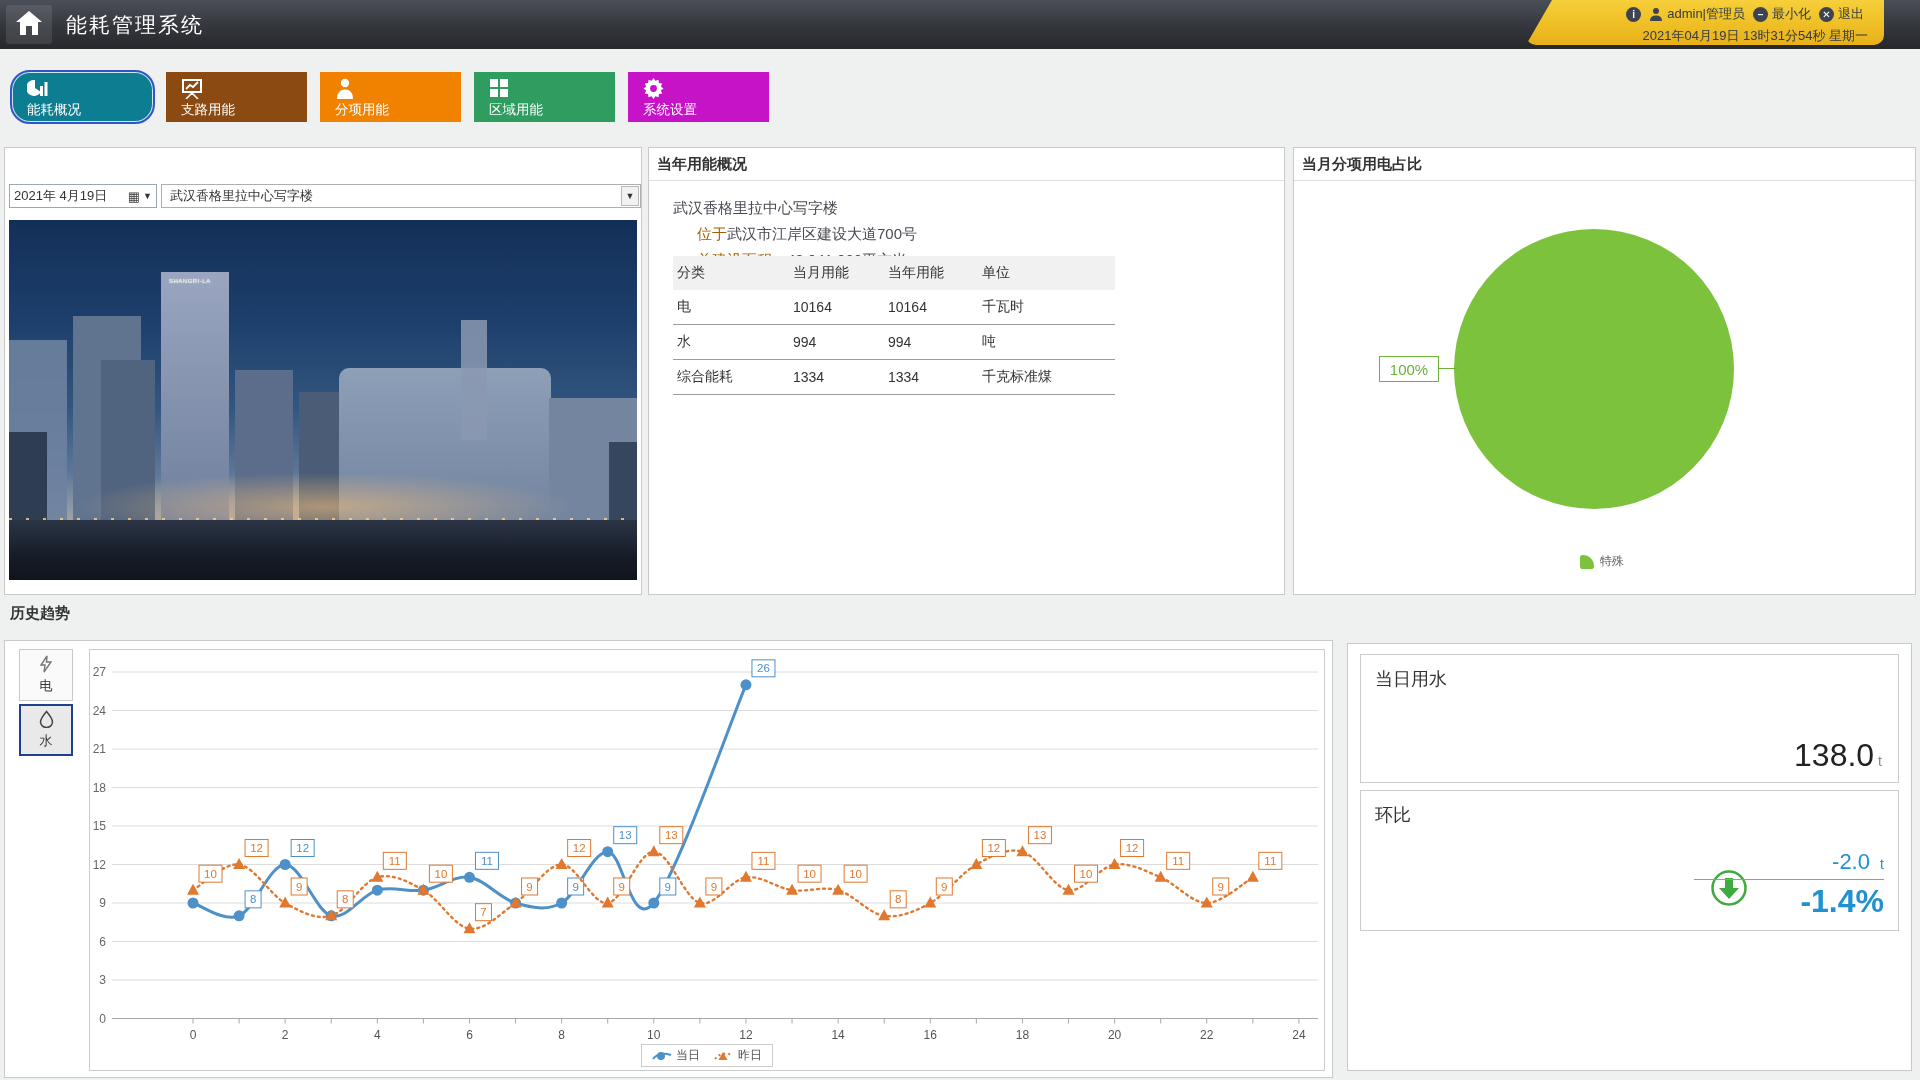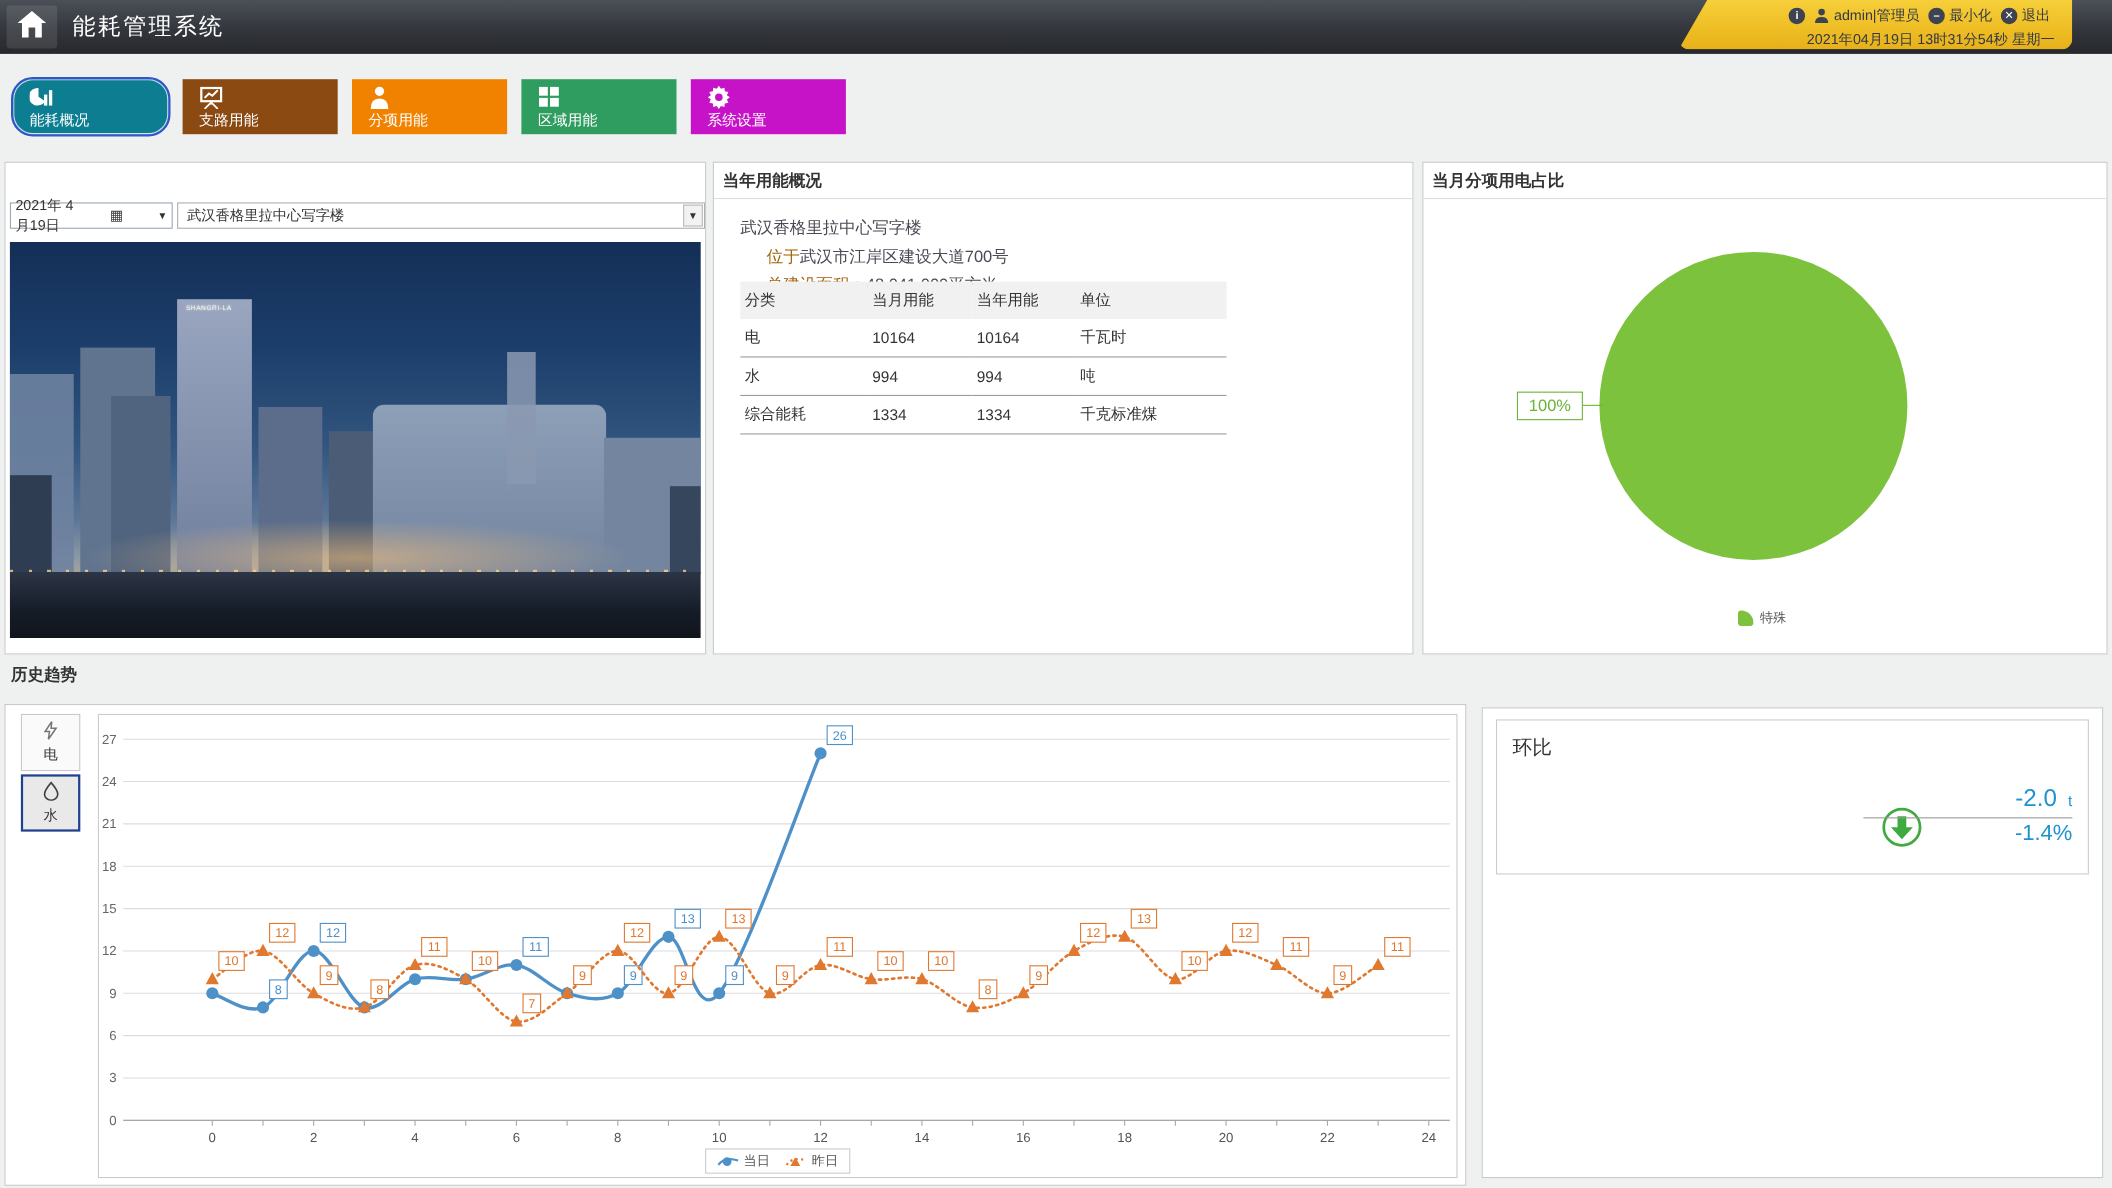--- a/index.html
+++ b/index.html
@@ -33,21 +33,21 @@
   .tab .lbl { font-size:13.5px; margin-top:2px; }
 
   
   .panel { position:absolute; background:#fff; border:1px solid #c9c9c9; }
   .panel-h { font-size:15px; font-weight:bold; color:#333; padding:7px 12px 6px 8px; border-bottom:1px solid #ddd; }
 
   
   #panelA { left:4px; top:147px; width:638px; height:448px; }
   .ctrl-row { position:absolute; left:4px; top:36px; height:24px; width:628px; }
   .date-input { position:absolute; left:0; top:0; width:148px; height:24px; background:#fff;
-    border:1px solid #9aa7b4; font-size:13px; display:flex; align-items:center; padding:0 4px; cursor:pointer;gap:28px; }
+    border:1px solid #9aa7b4; font-size:13px; display:flex; align-items:center; padding:0 4px; cursor:pointer; }
   .date-input .txt { flex:1; }
   .date-input .cal { font-size:13px; color:#444; }
   .caret { font-size:9px; color:#333; margin-left:3px; }
   .bld-select { position:absolute; left:152px; top:0; width:480px; height:24px; background:#fff;
     border:1px solid #aeaeae; font-size:13px; display:flex; align-items:center; padding:0 0 0 8px; cursor:pointer; }
   .bld-select .txt { flex:1; }
   .sel-btn { width:18px; height:20px; margin-right:1px; background:#f2f2f2; border:1px solid #b9b9b9;
     display:flex; align-items:center; justify-content:center; font-size:9px; color:#333; }
 
   
@@ -103,21 +103,21 @@
   #panelE { left:1347px; top:643px; width:565px; height:428px; padding:10px 12px; }
   .scard { position:relative; border:1px solid #ccc; background:#fff; margin-bottom:7px; }
   .scard.c1,.scard.c2 { height:129px; }
   .scard.c3 { height:141px; margin-bottom:17px; }
   .scard .t { position:absolute; left:14px; top:12px; font-size:18px; color:#333; }
   .scard .v { position:absolute; right:16px; bottom:8px; font-size:32px; color:#222; }
   .scard .u { font-size:14px; color:#888; margin-left:4px; }
   .ratio-right { position:absolute; right:14px; top:58px; width:190px; text-align:right; }
   .ratio-delta { font-size:22px; color:#2093cf; padding-bottom:4px; border-bottom:1px solid #999; }
   .ratio-delta .u { font-size:14px; color:#2093cf; }
-  .ratio-pct { font-size:20px; font-weight:normal; color:#2093cf; padding-top:3px; }
+  .ratio-pct { font-size:32px; font-weight:bold; color:#2093cf; padding-top:3px; }
   .down-ic { position:absolute; left:349px; top:78px; }
 </style>
 </head>
 <body>
 
 <div class="stage">
 
   <div class="topbar">
     <div class="home-btn">
       <span>
@@ -484,20 +484,26 @@
               <path d="M1 9 Q7 1 19 5" fill="none" stroke="#e0782f" stroke-width="2" stroke-dasharray="2 3"></path>
               <path d="M9 2 L13.5 10 L4.5 10 Z" fill="#e0782f"></path>
             </svg>
           <span>昨日</span>
         </span>
       </div>
     </div>
   </div>
 
   <div class="panel" id="panelE">
+    <div class="scard c1">
+      <div class="t">当日用水</div>
+      <div class="v">
+        <span>138.0</span><span class="u">t</span>
+      </div>
+    </div>
     <div class="scard c3">
       <div class="t">环比</div>
       <div class="down-ic">
         <svg width="38" height="38" viewBox="0 0 38 38">
             <circle cx="19" cy="19" r="16.5" fill="#fff" stroke="#3faa3f" stroke-width="2.5"></circle>
             <path d="M15 9 h8 v10 h6 L19 30 L9 19 h6 Z" fill="#3faa3f"></path>
           </svg>
       </div>
       <div class="ratio-right">
         <div class="ratio-delta">

